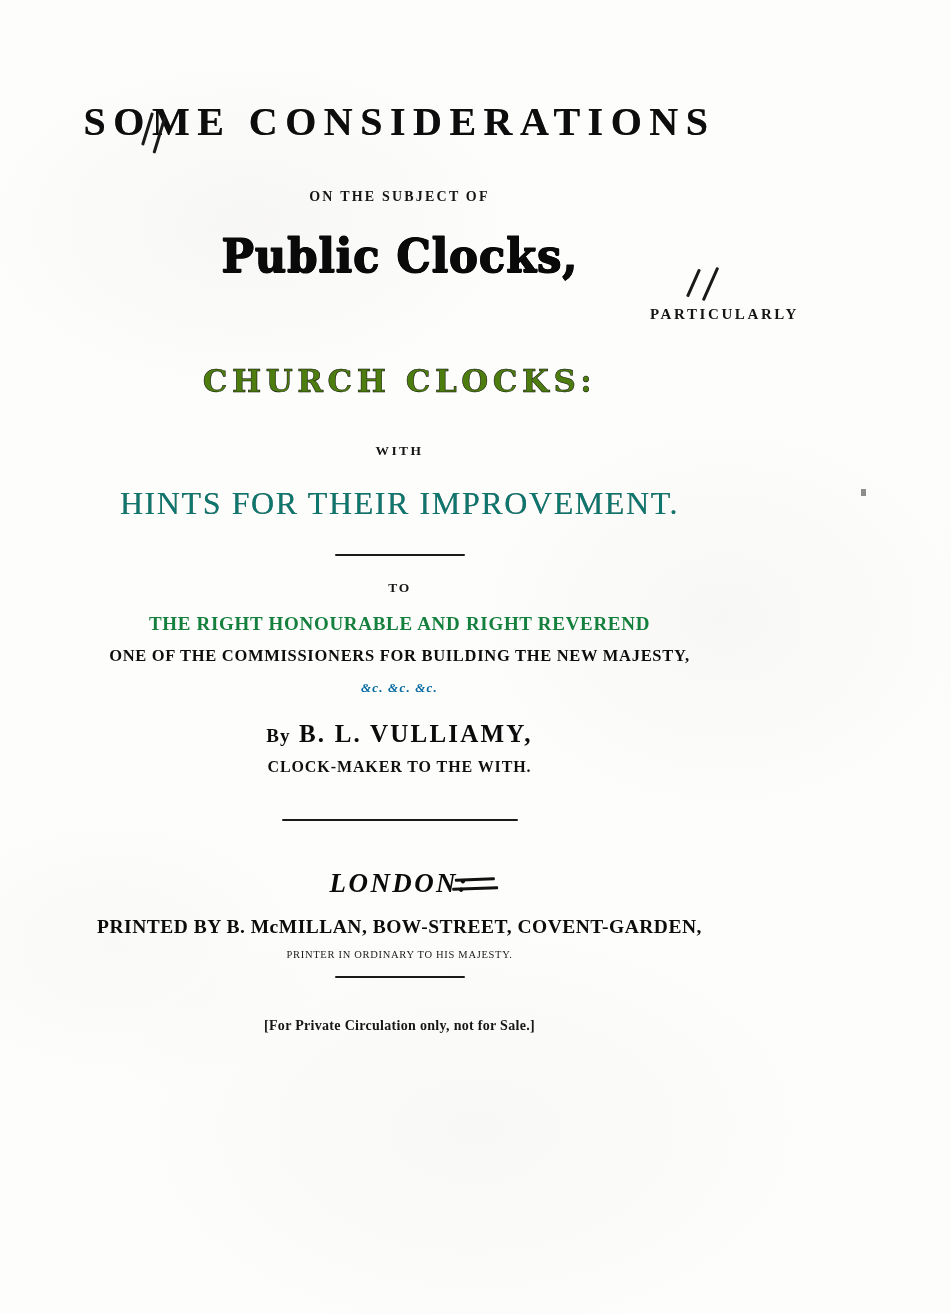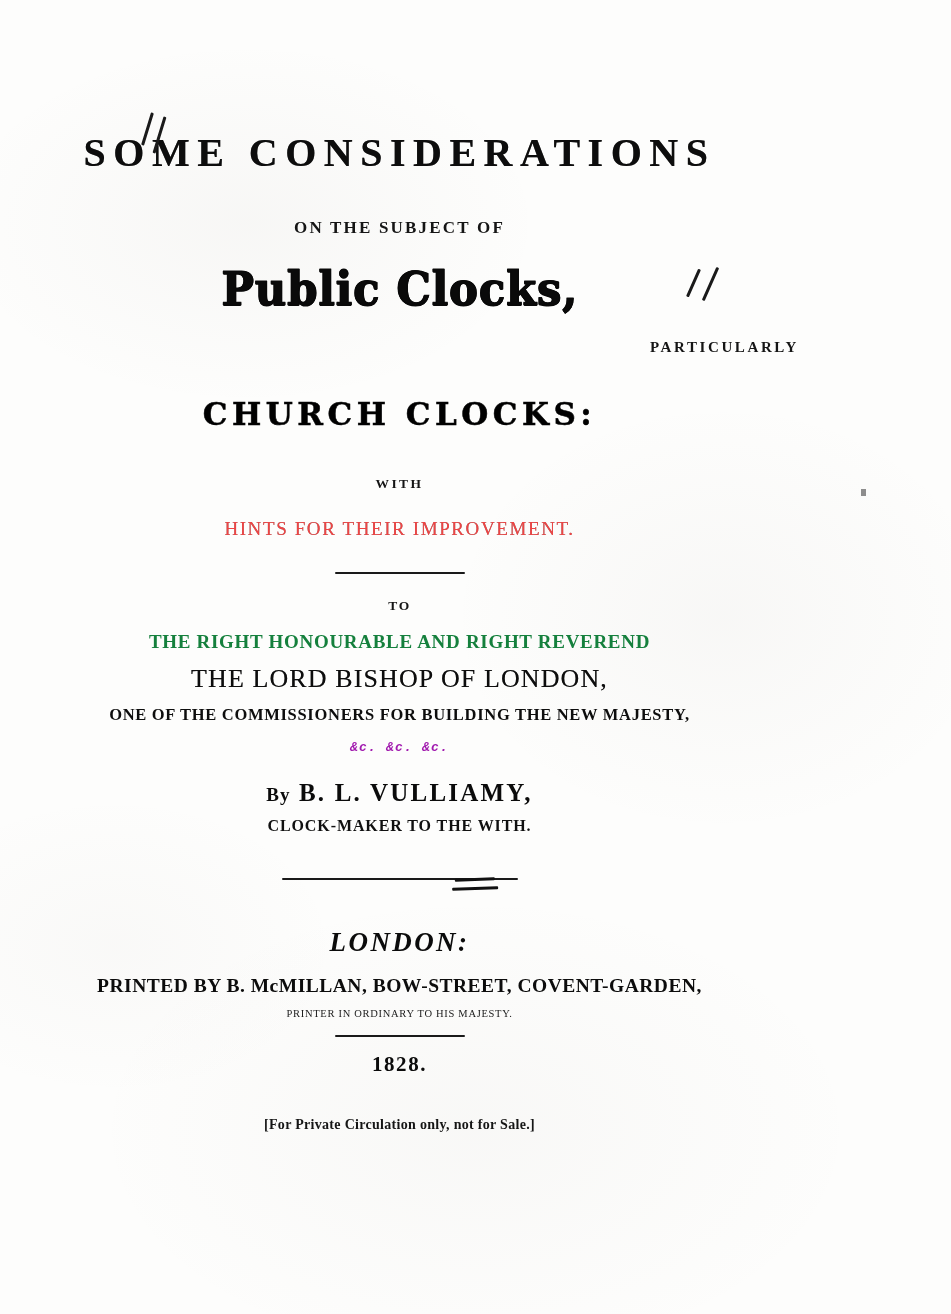--- a/index.html
+++ b/index.html
@@ -30,37 +30,36 @@
       radial-gradient(ellipse 520px 320px at 50% 86%, rgba(120,110,100,.035), rgba(0,0,0,0) 74%),
       radial-gradient(ellipse 300px 200px at 12% 72%, rgba(130,120,110,.03), rgba(0,0,0,0) 75%);
     pointer-events: none;
     z-index: 0;
   }
   .content {
     position: relative;
     z-index: 2;
     width: 799px;
     text-align: center;
-    margin-top: 31px;
   }
   .line { text-align: center; white-space: nowrap; }
 
   
   .t-main-title {
     font-family: "Liberation Serif", serif;
     font-weight: 700;
     font-size: 40px;
     letter-spacing: 7.5px;
     color: #0d0d0d;
     text-shadow: 0 0 0.6px rgba(0,0,0,.55);
   }
   .t-small-caps {
     font-family: "Liberation Serif", serif;
     font-weight: 700;
-    font-size: 17px;
+    font-size: 14px;
     letter-spacing: 2.2px;
     color: #151515;
   }
   .t-blackletter {
     font-family: "DejaVu Serif", serif;
     font-weight: 700;
     font-size: 46px;
     letter-spacing: 1px;
     color: #0a0a0a;
     font-style: normal;
@@ -74,36 +73,36 @@
     font-weight: 700;
     font-size: 15px;
     letter-spacing: 2.6px;
     color: #151515;
   }
   .t-church {
     font-family: "DejaVu Serif", serif;
     font-weight: 700;
     font-size: 31px;
     letter-spacing: 4.5px;
-    color: #000000;
+    color: #4d7c0f;
     -webkit-text-stroke: 0.5px #060606;
   }
   .t-with {
     font-family: "Liberation Serif", serif;
     font-weight: 700;
     font-size: 13.5px;
     letter-spacing: 2.4px;
     color: #151515;
   }
   .t-hints {
     font-family: "Liberation Serif", serif;
     font-weight: 400;
-    font-size: 19px;
+    font-size: 32px;
     letter-spacing: 1.6px;
-    color: #ef4444;
+    color: #0f766e;
     text-shadow: 0 0 0.5px rgba(0,0,0,.5);
   }
   .t-dedicated {
     font-family: "Liberation Serif", serif;
     font-weight: 700;
     font-size: 19px;
     letter-spacing: 1.3px;
     color: #101010;
   }
   .t-to {
@@ -129,26 +128,26 @@
     text-shadow: 0 0 0.5px rgba(0,0,0,.5);
   }
   .t-commissioners {
     font-family: "Liberation Serif", serif;
     font-weight: 700;
     font-size: 16.5px;
     letter-spacing: 0.7px;
     color: #0d0d0d;
   }
   .t-etc {
-    font-family: Liberation Mono, monospace;
+    font-family: Liberation Serif, serif;
     font-style: italic;
     font-weight: 700;
     font-size: 13px;
     letter-spacing: 1.2px;
-    color: #a21caf;
+    color: #0369a1;
   }
   .t-author {
     font-family: "Liberation Serif", serif;
     font-weight: 700;
     font-size: 25px;
     letter-spacing: 2.2px;
     color: #0b0b0b;
   }
   .t-author .by {
     font-size: 19px;
@@ -287,23 +286,20 @@
 
 
     <div class="line" style="padding-top:22px;">
       <span class="t-to">TO</span>
     </div>
 
     <div class="line" style="padding-top:17px;">
       <span class="t-reverend">THE RIGHT HONOURABLE AND RIGHT REVEREND</span>
     </div>
 
-    <div class="line" style="padding-top:11px;">
-      <span class="t-bishop">THE LORD BISHOP OF LONDON,</span>
-    </div>
 
     <div class="line" style="padding-top:11px;">
       <span class="t-commissioners">ONE OF THE COMMISSIONERS FOR BUILDING THE NEW MAJESTY,</span>
     </div>
 
     <div class="line" style="padding-top:12px;">
       <span class="t-etc">&amp;c. &amp;c. &amp;c.</span>
     </div>
 
     <div class="line" style="padding-top:24px;">
@@ -327,22 +323,19 @@
     </div>
 
     <div class="line" style="padding-top:6px;">
       <span class="t-majesty">PRINTER IN ORDINARY TO HIS MAJESTY.</span>
     </div>
 
     <div style="padding-top:14px;">
       <div class="rule short"></div>
     </div>
 
-    <div class="line" style="padding-top:15px;">
-      <span class="t-year">1828.</span>
-    </div>
 
     <div class="line" style="padding-top:38px;">
       <span class="t-note">[For Private Circulation only, not for Sale.]</span>
     </div>
 
   </div>
 </div>
 
 </body></html>

